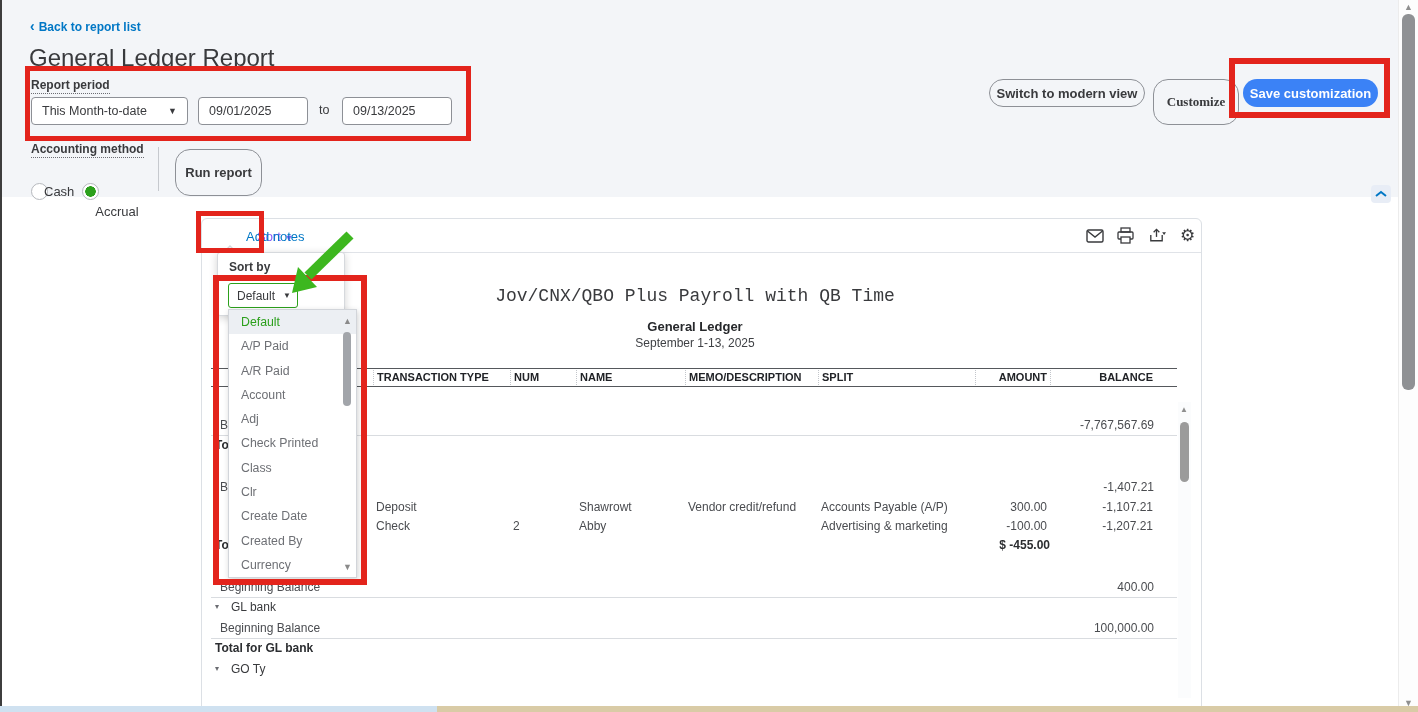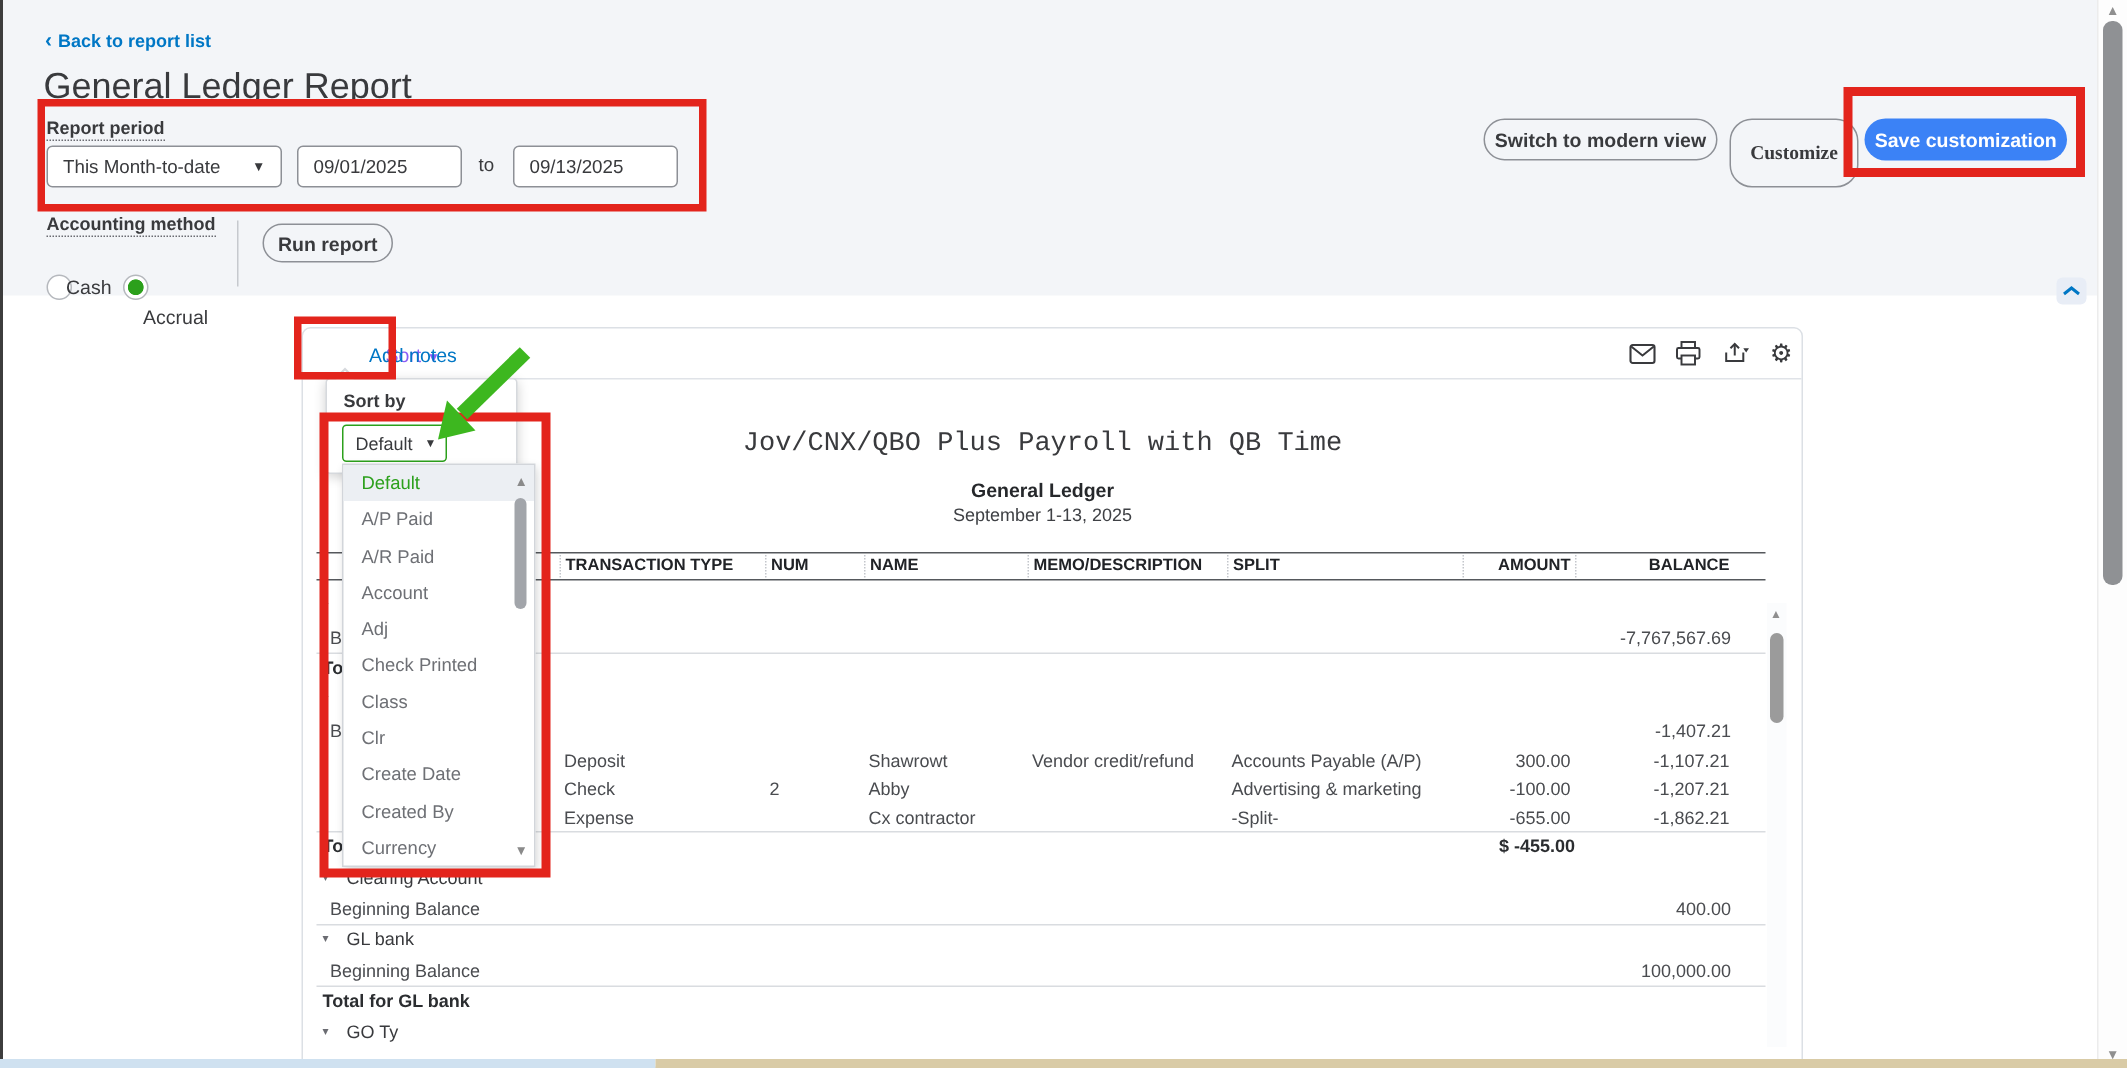--- a/index.html
+++ b/index.html
@@ -25,21 +25,21 @@
   #date-from { left:198px; top:97px; width:110px; }
   #to-label { left:319px; top:103px; font-size:12.5px; }
   #date-to { left:342px; top:97px; width:110px; }
   #acct-method-label { left:31px; top:142px; }
   .radio-row { left:31px; top:164px; display:flex; align-items:center; }
   .radio { width:17px; height:17px; border-radius:50%; border:1px solid #b5b8bd; background:#fff; display:inline-block; }
   .radio.sel { border-color:#b5b8bd; background:radial-gradient(circle, #2ca01c 0 5px, #fff 5.5px); }
   .radio-label { font-size:13px; color:#393a3d; margin-right:8px; }
   #vdivider { left:158px; top:147px; width:1px; height:44px; background:#c6c9ce; }
   .pill-btn { border:1px solid #8d9096; border-radius:15px; background:transparent; font-size:13px; font-weight:bold; color:#393a3d; display:flex; align-items:center; justify-content:center; cursor:pointer; font-family:"Liberation Sans",sans-serif; }
-  #run-report { left:175px; top:149px; width:87px; height:26px; background:#f3f5f8;text-align:center; }
+  #run-report { left:175px; top:149px; width:87px; height:47px; background:#f3f5f8;text-align:center; }
   #btn-switch { left:989px; top:79px; width:156px; height:28px; }
   #btn-customize { left:1153px; top:79px; width:86px; height:46px;font-family:Liberation Serif, serif; }
   #btn-save { left:1243px; top:79px; width:135px; height:28px; border:none; border-radius:15px; background:#3b82f6; color:#fff; font-weight:bold; font-size:13px; display:flex; align-items:center; justify-content:center; cursor:pointer; }
   #collapse-btn { left:1371px; top:185px; width:20px; height:18px; background:#e8edf6; border-radius:4px; display:flex; align-items:center; justify-content:center; cursor:pointer; }
 
   
   #card { left:201px; top:218px; width:1001px; height:494px; background:#fff; border:1px solid #dce0e5; border-radius:6px 6px 0 0; }
   #toolbar { left:202px; top:219px; width:999px; height:34px; border-bottom:1px solid #e0e3e8; }
   #sort-link { left:213px; top:229px; font-size:13px; color:#8b5cf6; cursor:pointer;margin-left:44px; }
   #sort-link .caret { font-size:9px; }
@@ -222,30 +222,20 @@
       <div class="row row-txn grid8">
         <span class="cell"></span>
         <span class="cell">Check</span>
         <span class="cell">2</span>
         <span class="cell">Abby</span>
         <span class="cell"></span>
         <span class="cell">Advertising &amp; marketing</span>
         <span class="cell num">-100.00</span>
         <span class="cell num">-1,207.21</span>
       </div>
-      <div class="row row-txn divided grid8">
-        <span class="cell"></span>
-        <span class="cell">Expense</span>
-        <span class="cell"></span>
-        <span class="cell">Cx contractor</span>
-        <span class="cell"></span>
-        <span class="cell">-Split-</span>
-        <span class="cell num">-655.00</span>
-        <span class="cell num">-1,862.21</span>
-      </div>
       <div class="row row-total">
         <span class="total-label">Total for</span>
         <span class="amt-abs">$ -455.00</span>
       </div>
       <div class="row row-account">
         <span class="acct-caret">▾</span>
         <span class="acct-name">Clearing Account</span>
       </div>
       <div class="row row-detail divided">
         <span class="detail-label">Beginning Balance</span>

